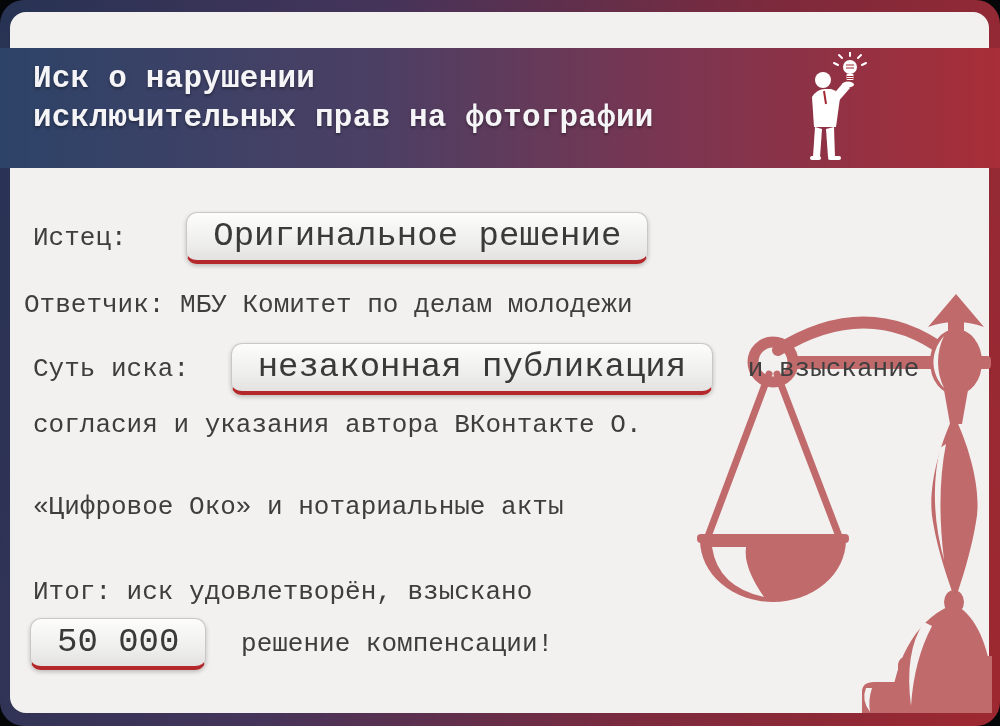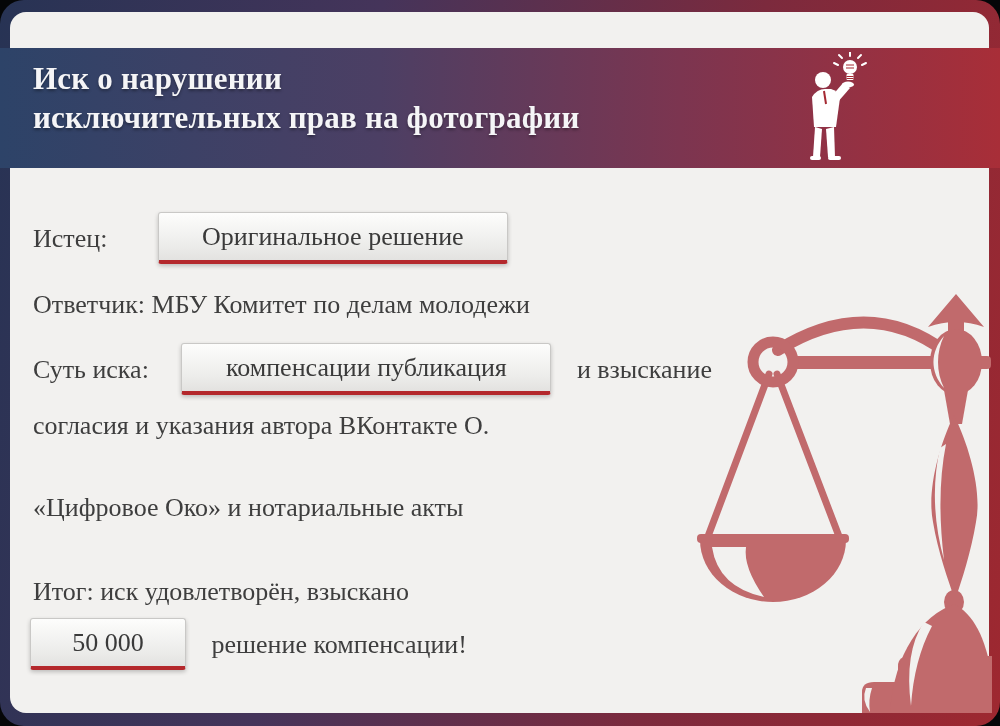--- a/index.html
+++ b/index.html
@@ -1,29 +1,29 @@
 <!DOCTYPE html>
 <html><head>
 <meta charset="utf-8">
 <style>
   html,body{margin:0;padding:0;background:#050608;}
-  .stage{position:relative;width:1000px;height:726px;font-family:Liberation Serif, serif;}
+  .stage{position:relative;width:1000px;height:726px;font-family:Liberation Mono, monospace;}
   .card{position:absolute;inset:0;border-radius:24px;overflow:hidden;
         background:linear-gradient(100deg,#273354 0%,#45345a 34%,#7c2a3d 68%,#9e2830 100%);}
   .panel{position:absolute;left:10px;top:12px;right:11px;bottom:13px;background:#f2f1ef;border-radius:16px;}
   .header-band{position:absolute;left:0;right:0;top:48px;height:120px;
         background:linear-gradient(90deg,#2d4368 0%,#4c3f64 38%,#7c3550 68%,#a82e38 100%);}
   .title{position:absolute;left:33px;top:11px;color:#f5f5f7;font-size:31px;font-weight:bold;
         line-height:39px;letter-spacing:.2px;text-shadow:0 2px 3px rgba(0,0,0,.35);}
   .title span{display:block;}
   .person-svg{position:absolute;right:132px;top:4px;}
   .row{position:absolute;color:#3e3e3e;font-size:26px;}
   .inline-label{display:inline-block;vertical-align:top;line-height:53px;}
   .chip{display:inline-block;vertical-align:top;height:47px;line-height:47px;text-align:center;
-        padding:0 26px;border-radius:3px;color:#3a3a3a;font-size:26px;
+        padding:0 26px;border-radius:11px;color:#3a3a3a;font-size:34px;
         background:linear-gradient(180deg,#fdfdfc 0%,#ececea 70%,#e3e2e0 100%);
         border:1px solid #c9c8c6;border-bottom:4px solid #b4282c;
         box-shadow:0 2px 4px rgba(0,0,0,.22);}
   .para{line-height:35px;}
   .scales-svg{position:absolute;left:680px;top:288px;}
 </style>
 </head>
 <body>
 
 <div class="stage">
@@ -110,25 +110,25 @@
           <rect x="30" y="104" width="13" height="4" rx="2"></rect>
         </g>
       </svg>
     </div>
 
     <div class="row" style="left:33px;top:212px;">
       <span class="inline-label">Истец:</span>
       <span class="chip" style="margin-left:44px;min-width:296px;">Оригинальное решение</span>
     </div>
 
-    <div class="row" style="left:33px;top:290px;">Ответчик: МБУ Комитет по делам молодежи</div>
+    <div class="row" style="left:24px;top:290px;">Ответчик: МБУ Комитет по делам молодежи</div>
 
     <div class="row" style="left:33px;top:343px;">
       <span class="inline-label">Суть иска:</span>
-      <span class="chip" style="margin-left:26px;min-width:316px;">компенсации публикация</span>
+      <span class="chip" style="margin-left:26px;min-width:316px;">незаконная публикация</span>
       <span class="inline-label" style="margin-left:19px;">и взыскание</span>
     </div>
 
     <div class="row para" style="left:33px;top:408px;">
       <span style="display:block;">согласия и указания автора ВКонтакте О.</span>
     </div>
 
     <div class="row para" style="left:33px;top:490px;">
       <span style="display:block;">«Цифровое Око» и нотариальные акты</span>
     </div>

